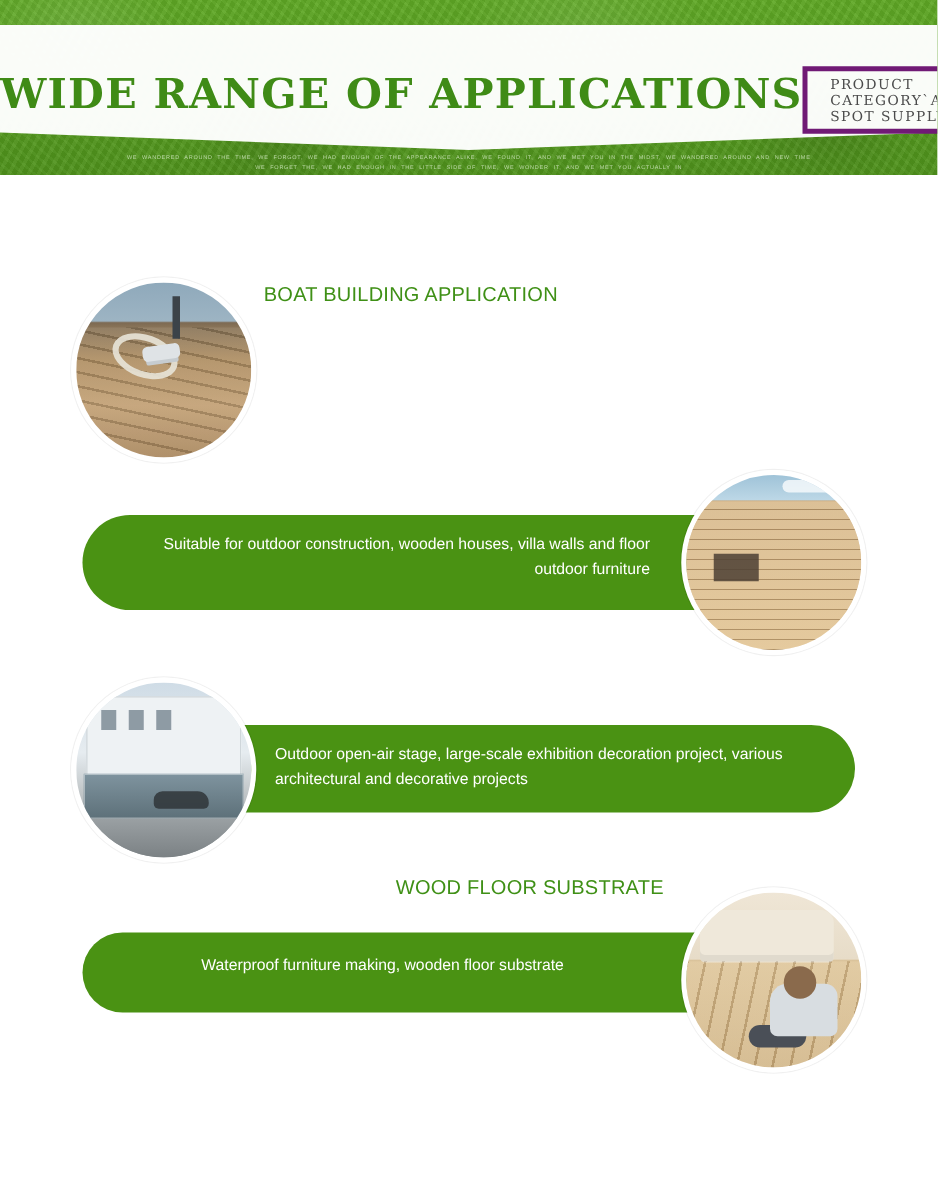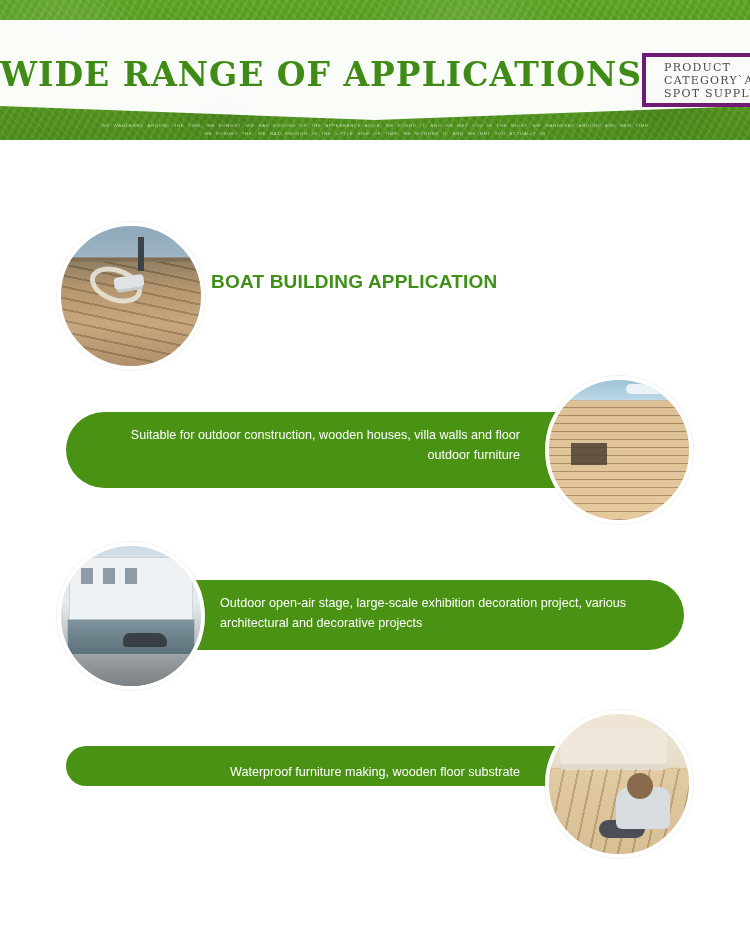--- a/index.html
+++ b/index.html
@@ -88,26 +88,25 @@
   }
 
   
   .content { position: relative; width: 750px; }
 
   .row {
     position: relative;
     width: 750px;
   }
   .row-heading {
-    font-size: 19px;
-    font-weight: bold;
+    font-size: 16px;
+    font-weight: normal;
     color: #3f9016;
     letter-spacing: 0.2px;
     font-family: "Liberation Sans", sans-serif;
-    margin-top: 43px;
   }
   .pill {
     position: absolute;
     background: #4a9213;
     border-radius: 48px;
     color: #ffffff;
     font-size: 12.6px;
     line-height: 1.55;
   }
   .pill-text {
@@ -275,21 +274,21 @@
         <div class="win" style="left:46%;top:16%;width:12px;height:16px;"></div>
         <div class="glass"></div>
         <div class="ground"></div>
         <div class="car"></div>
       </div>
     </div>
 
     <div class="row" style="height:200px;">
       <div class="row-heading" style="position:absolute;right:219px;top:44px;text-align:right;">WOOD FLOOR SUBSTRATE</div>
 
-      <div class="pill" style="left:66px;top:88px;width:534px;height:40px;padding:17px 80px 14px 26px;text-align:right;">
+      <div class="pill" style="left:66px;top:88px;width:534px;height:64px;padding:17px 80px 14px 26px;text-align:center;">
         <span class="pill-text">Waterproof furniture making, wooden floor substrate</span>
       </div>
 
       <div class="photo ph4" style="left:545px;top:52px;width:148px;height:148px;">
         <div class="sofa"></div>
         <div class="floor"></div>
         <div class="kid-leg"></div>
         <div class="kid-body"></div>
         <div class="kid-head"></div>
       </div>

